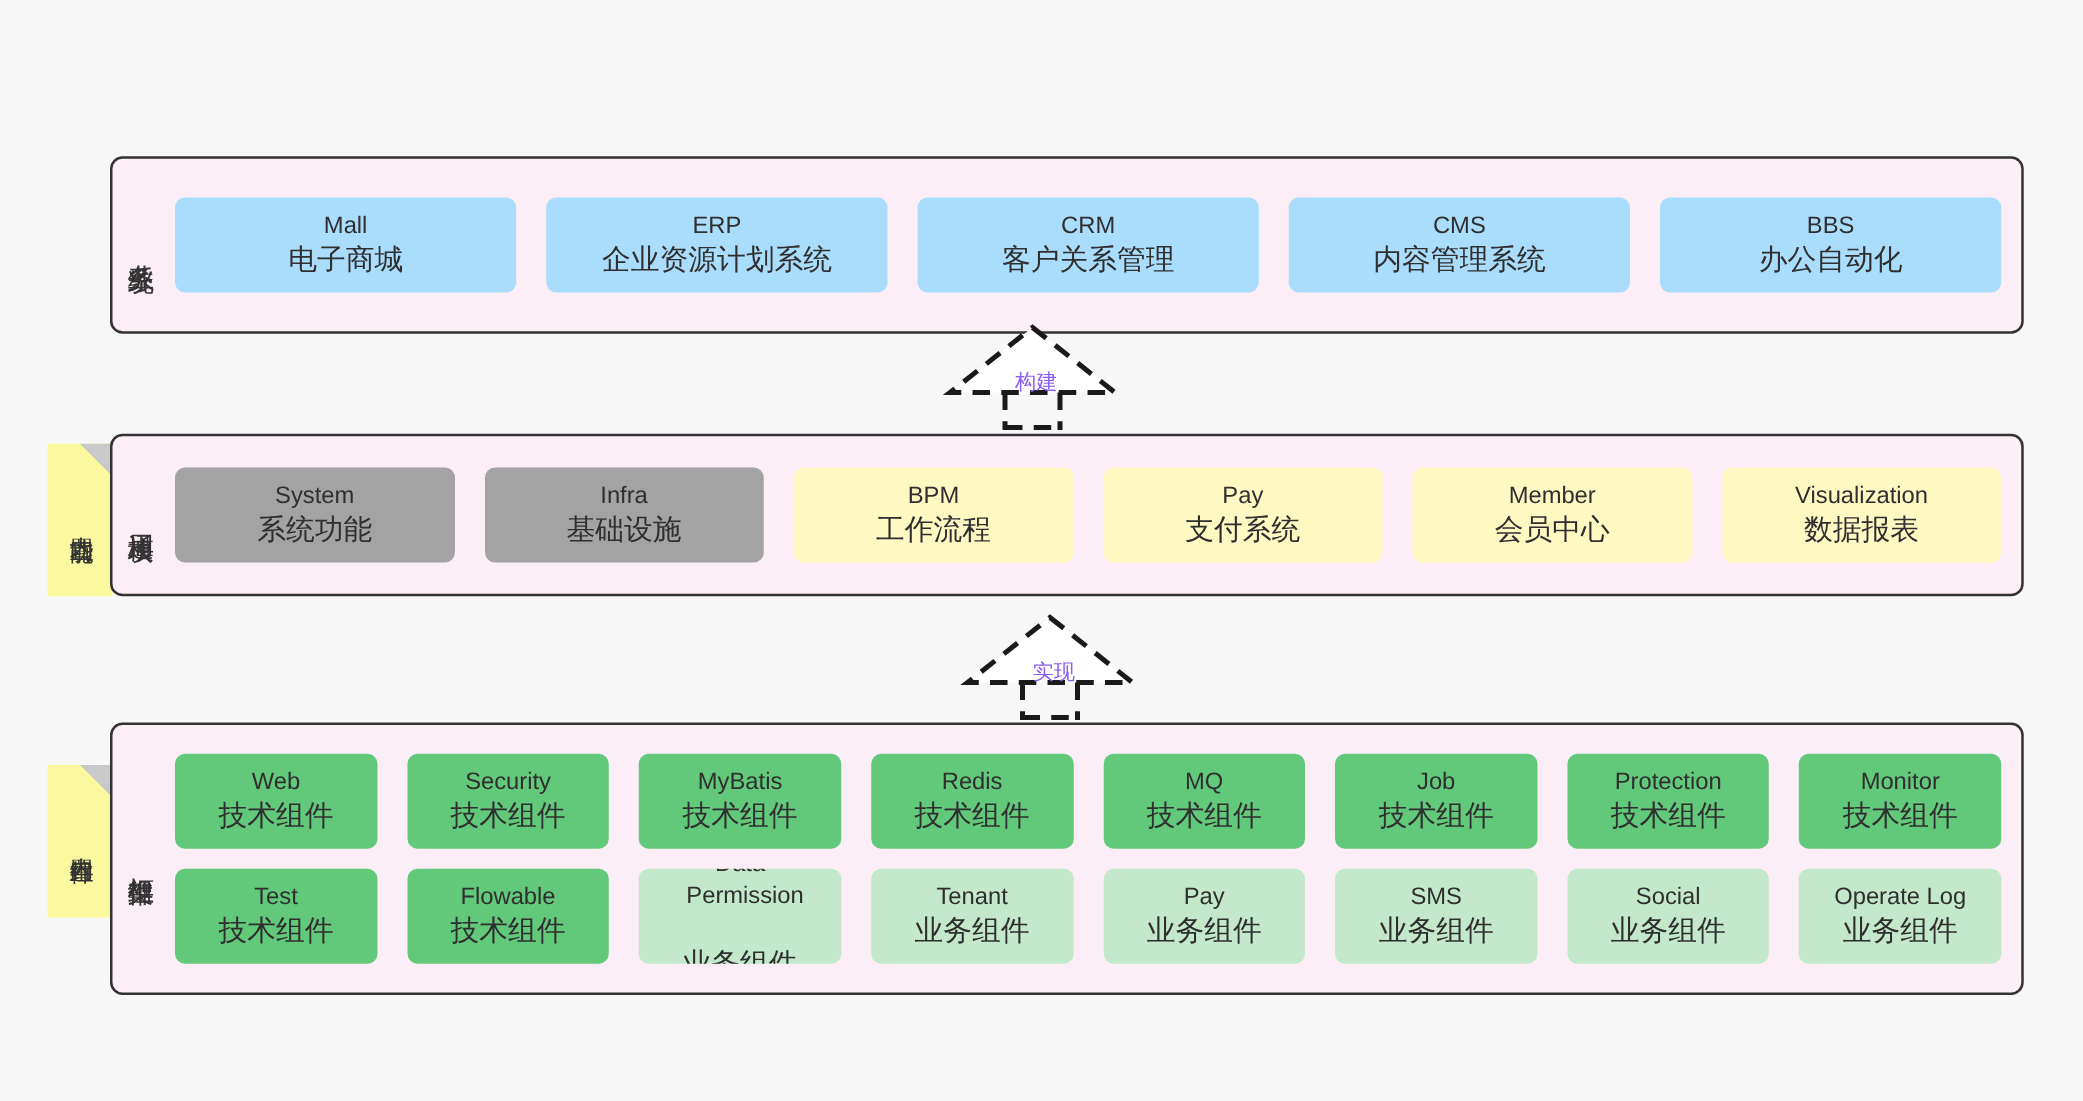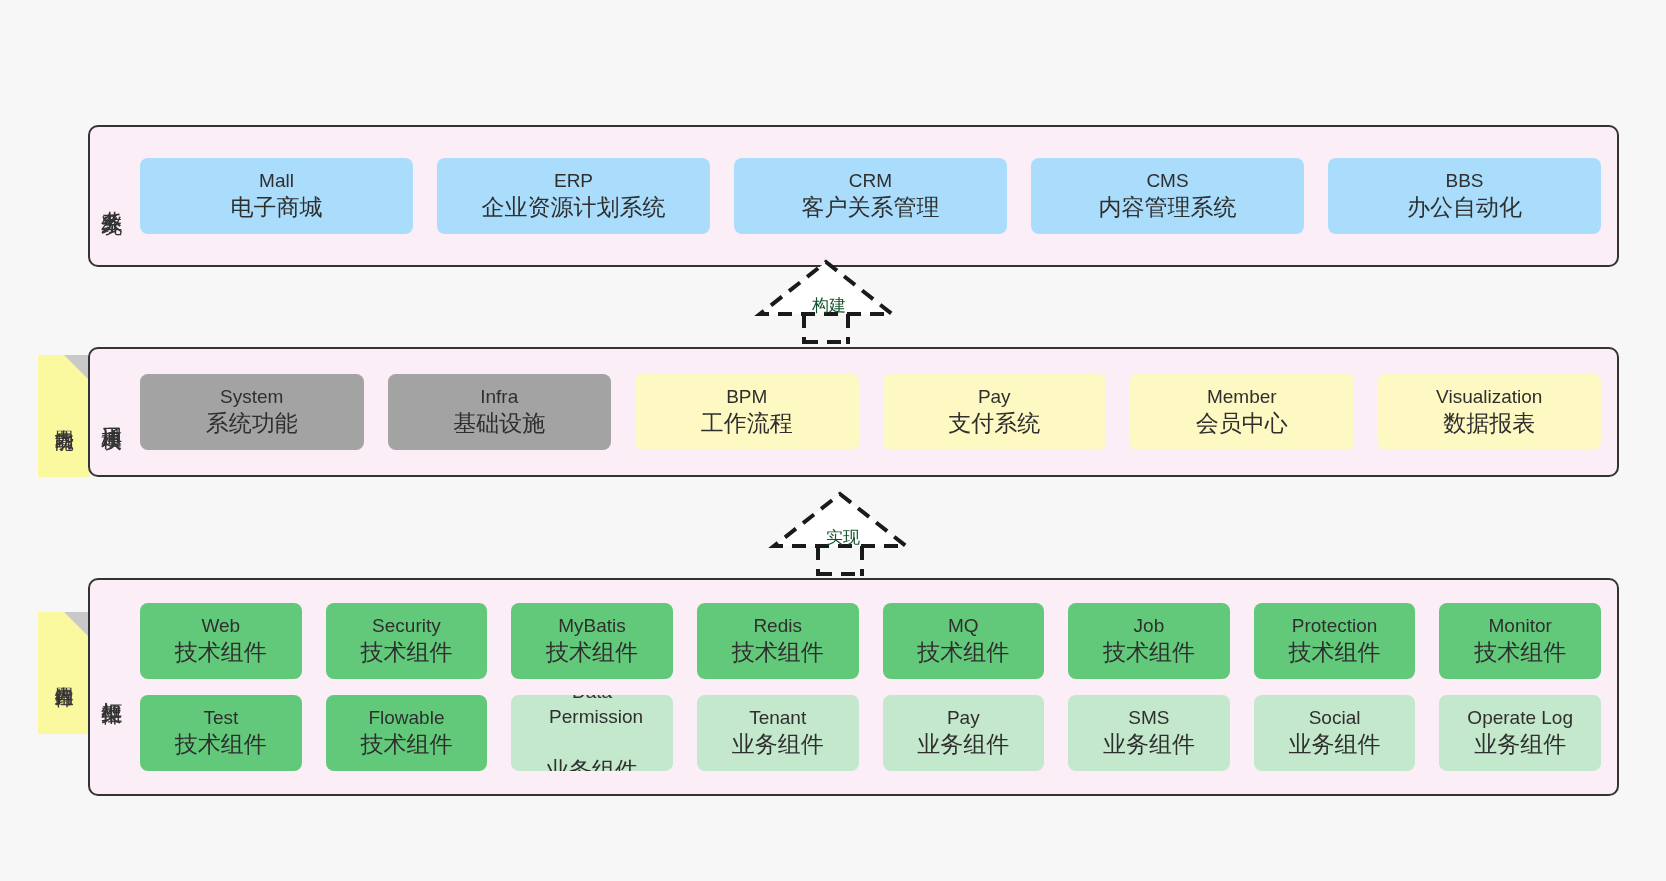--- a/index.html
+++ b/index.html
@@ -117,21 +117,21 @@
   }
 
   
   .uml-arrow {
     position: absolute;
   }
   .uml-arrow svg { display: block; overflow: visible; }
   .uml-arrow .arrow-label {
     position: absolute;
     font-size: 17px;
-    color: #14532d;
+    color: #8b5cf6;
     background: transparent;
     white-space: nowrap;
     user-select: none;
   }
 </style>
 </head>
 <body>
 
 <div id="canvas">
 

